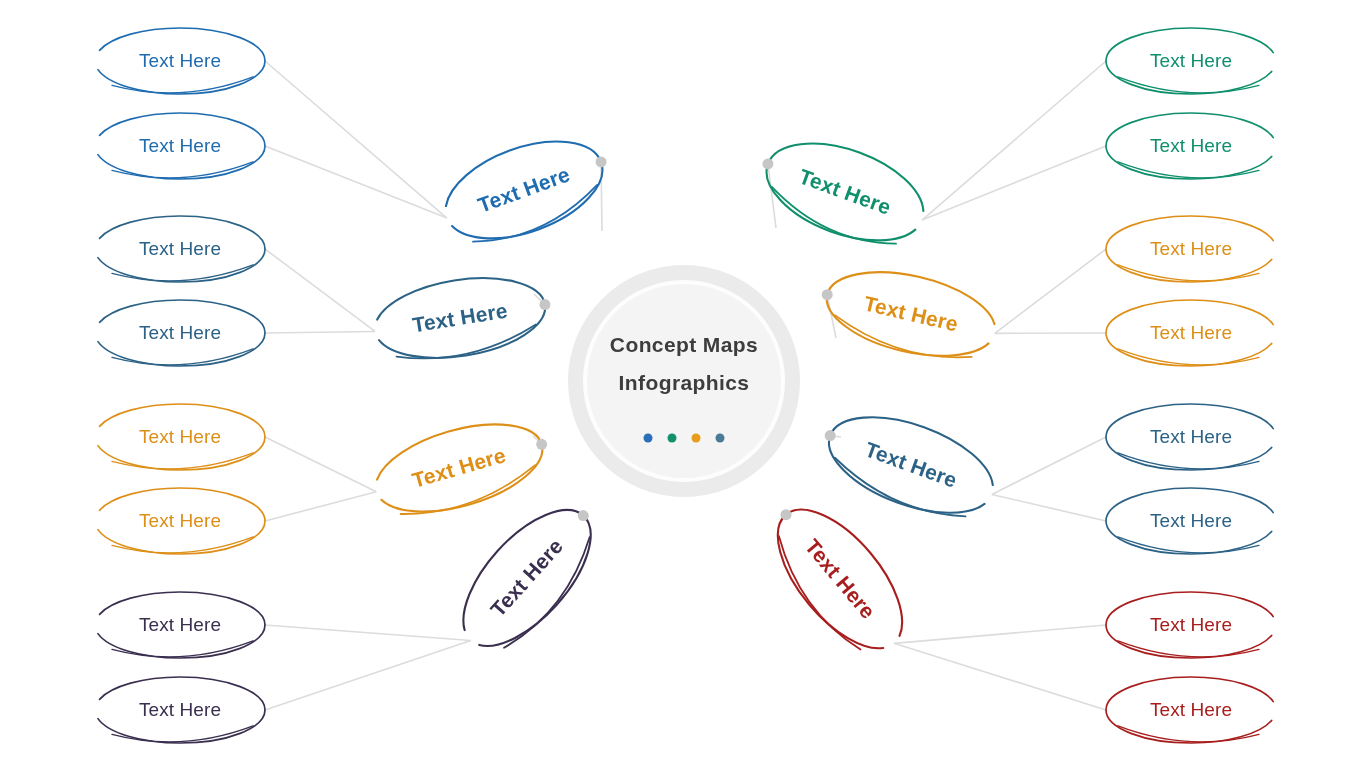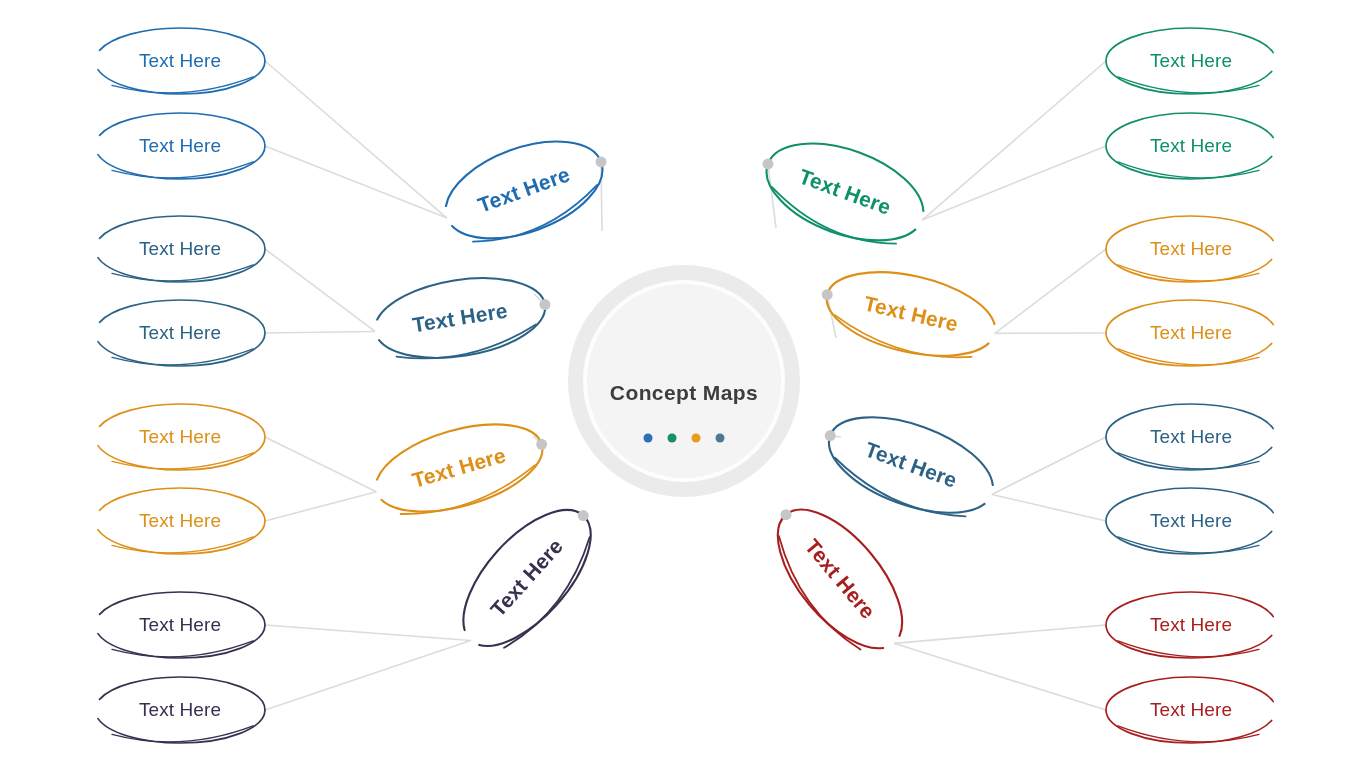--- a/index.html
+++ b/index.html
@@ -41,21 +41,21 @@
     letter-spacing: 0.1px;
   }
   .branch-label {
     font-size: 21px;
     font-weight: 700;
     letter-spacing: 0.2px;
   }
   .center-title {
     position: absolute;
     left: 684px;
-    top: 393px;
+    top: 364px;
     transform: translate(-50%, -50%);
     text-align: center;
     color: #3c3c3c;
     pointer-events: none;
   }
   .center-title .line {
     font-size: 21px;
     font-weight: 700;
     line-height: 38px;
     letter-spacing: 0.4px;
@@ -219,20 +219,21 @@
         <circle cx="583.2069709341441" cy="515.5758346598989" r="5.5" fill="#c6c6c6"></circle>
         <circle cx="767.9452050955555" cy="163.95434824729517" r="5.5" fill="#c6c6c6"></circle>
         <circle cx="827.2041744284697" cy="294.65420932642763" r="5.5" fill="#c6c6c6"></circle>
         <circle cx="830.1864346124119" cy="435.5862676739925" r="5.5" fill="#c6c6c6"></circle>
         <circle cx="786.0058407863307" cy="514.6522667780058" r="5.5" fill="#c6c6c6"></circle>
       </g>
   </svg>
 
   <div class="center-title">
     <div class="line">Concept  Maps</div>
+    <div class="line">Infographics</div>
   </div>
 
   <div class="center-dots" id="center-dots">
       <span class="dot" style="background: rgb(42, 112, 184);"></span>
       <span class="dot" style="background: rgb(18, 145, 108);"></span>
       <span class="dot" style="background: rgb(232, 156, 28);"></span>
       <span class="dot" style="background: rgb(74, 122, 150);"></span>
     </div>
 
   <div id="labels-layer">

